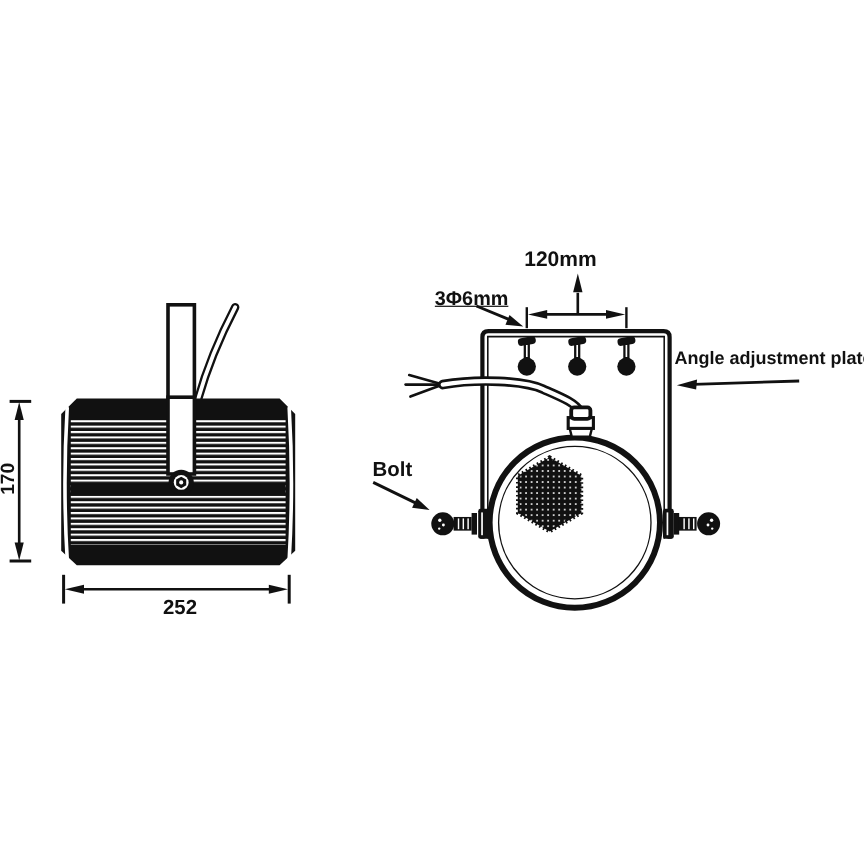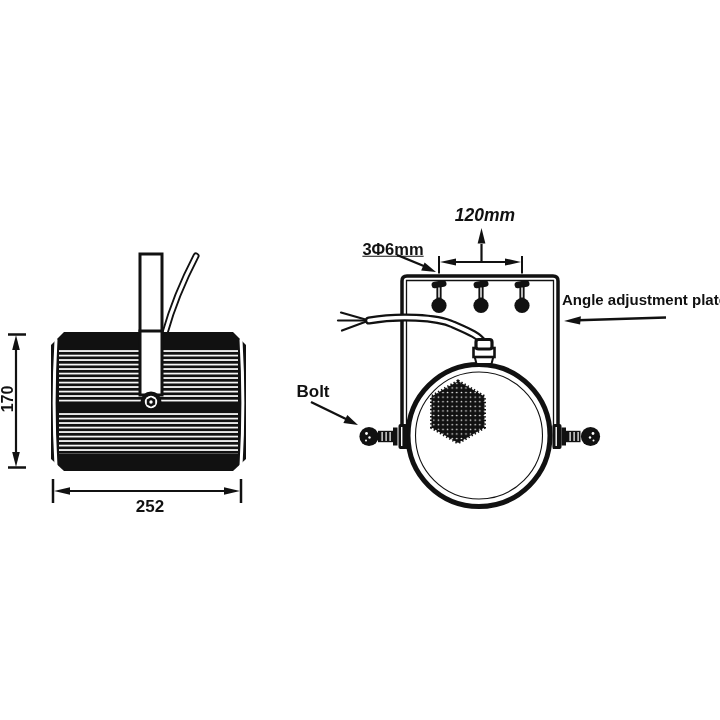--- a/index.html
+++ b/index.html
@@ -7,24 +7,24 @@
     position:relative;width:720px;height:720px;background:#ffffff;overflow:hidden;
     font-family:"Liberation Sans", sans-serif;color:#111111;
   }
   .canvas svg{position:absolute;left:0;top:0;}
   .lbl{
     position:absolute;font-weight:bold;color:#111111;white-space:nowrap;
     transform:translate(-50%,-50%);line-height:1;letter-spacing:0px;
   }
   .lbl-170{left:8px;top:399px;font-size:16px;transform:translate(-50%,-50%) rotate(-90deg);}
   .lbl-252{left:150px;top:506px;font-size:17px;text-align:center;}
-  .lbl-120{left:485px;top:216px;font-size:17.5px;font-style:italic;}
+  .lbl-120{left:467px;top:216px;font-size:17.5px;}
   .lbl-3phi{left:393px;top:249px;font-size:16.5px;text-decoration:underline;}
   .lbl-plate{left:562px;top:299px;font-size:15px;transform:translate(0,-50%);}
-  .lbl-bolt{left:313px;top:391px;font-size:17px;}
+  .lbl-bolt{left:327px;top:391px;font-size:17px;}
 </style>
 </head>
 <body>
 
 <div class="canvas">
 
   <svg width="720" height="720" viewBox="0 0 720 720">
     <defs>
       <pattern id="ribs" x="0" y="350.2" width="8" height="4.5" patternUnits="userSpaceOnUse">
         <rect x="0" y="0" width="8" height="1.7" fill="#ffffff"></rect>

